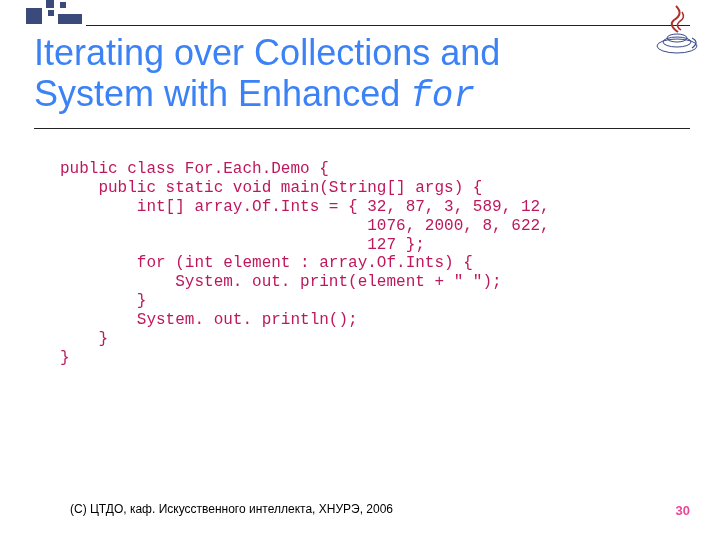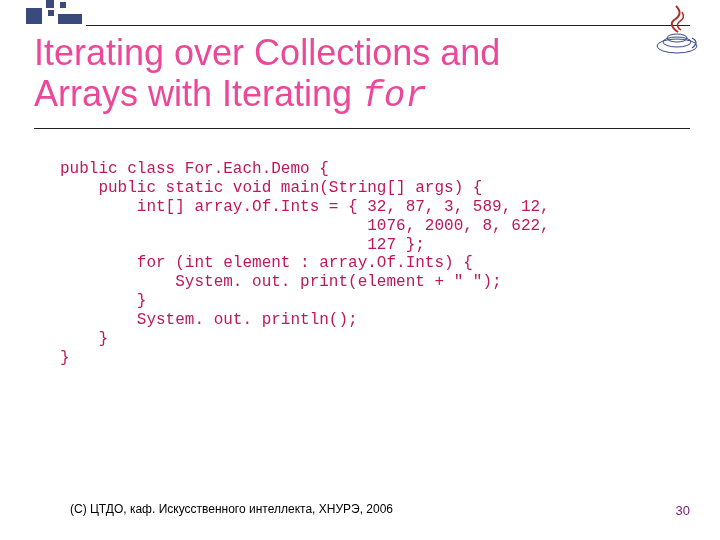--- a/index.html
+++ b/index.html
@@ -43,21 +43,21 @@
     width: 50px;
     height: 60px;
   }
   .title {
     position: absolute;
     top: 32px;
     left: 34px;
     right: 100px;
     font-size: 36px;
     line-height: 1.15;
-    color: #ec4899;
+    color: #3b82f6;
     font-weight: 400;
   }
   .title .mono {
     font-family: "Courier New", Courier, monospace;
     font-style: italic;
   }
   .title-rule {
     position: absolute;
     top: 128px;
     left: 34px;
@@ -81,22 +81,22 @@
     bottom: 24px;
     left: 70px;
     font-size: 12px;
     color: #000;
   }
   .pagenum {
     position: absolute;
     bottom: 22px;
     right: 30px;
     font-size: 13px;
-    font-weight: normal;
-    color: #701a75;
+    font-weight: bold;
+    color: #ec4899;
   }
 </style>
 </head>
 <body>
 
 <div class="corner-deco">
   <div class="sq sq1"></div>
   <div class="sq sq2"></div>
   <div class="sq sq3"></div>
   <div class="sq sq4"></div>
@@ -110,21 +110,21 @@
     <ellipse cx="25" cy="42" rx="14" ry="5" fill="none" stroke="#3a4a8a" stroke-width="1"></ellipse>
     <ellipse cx="25" cy="38" rx="10" ry="4" fill="none" stroke="#3a4a8a" stroke-width="1"></ellipse>
     <path d="M40 38 q8 4 0 10" fill="none" stroke="#3a4a8a" stroke-width="1.2"></path>
     <path d="M24 6 q8 8 -2 14 q-6 5 4 12" fill="none" stroke="#b0302a" stroke-width="2"></path>
     <path d="M30 12 q4 6 -3 10 q-4 4 2 8" fill="none" stroke="#b0302a" stroke-width="1.5"></path>
   </svg>
 </div>
 
 <div class="title">
   <span>Iterating over Collections and</span><br>
-  <span>Arrays with Iterating </span><span class="mono">for</span>
+  <span>System with Enhanced </span><span class="mono">for</span>
 </div>
 <div class="title-rule"></div>
 
 <pre class="code" id="code-block">public class For.Each.Demo {
     public static void main(String[] args) {
         int[] array.Of.Ints = { 32, 87, 3, 589, 12,
                                 1076, 2000, 8, 622,
                                 127 };
         for (int element : array.Of.Ints) {
             System. out. print(element + " ");

